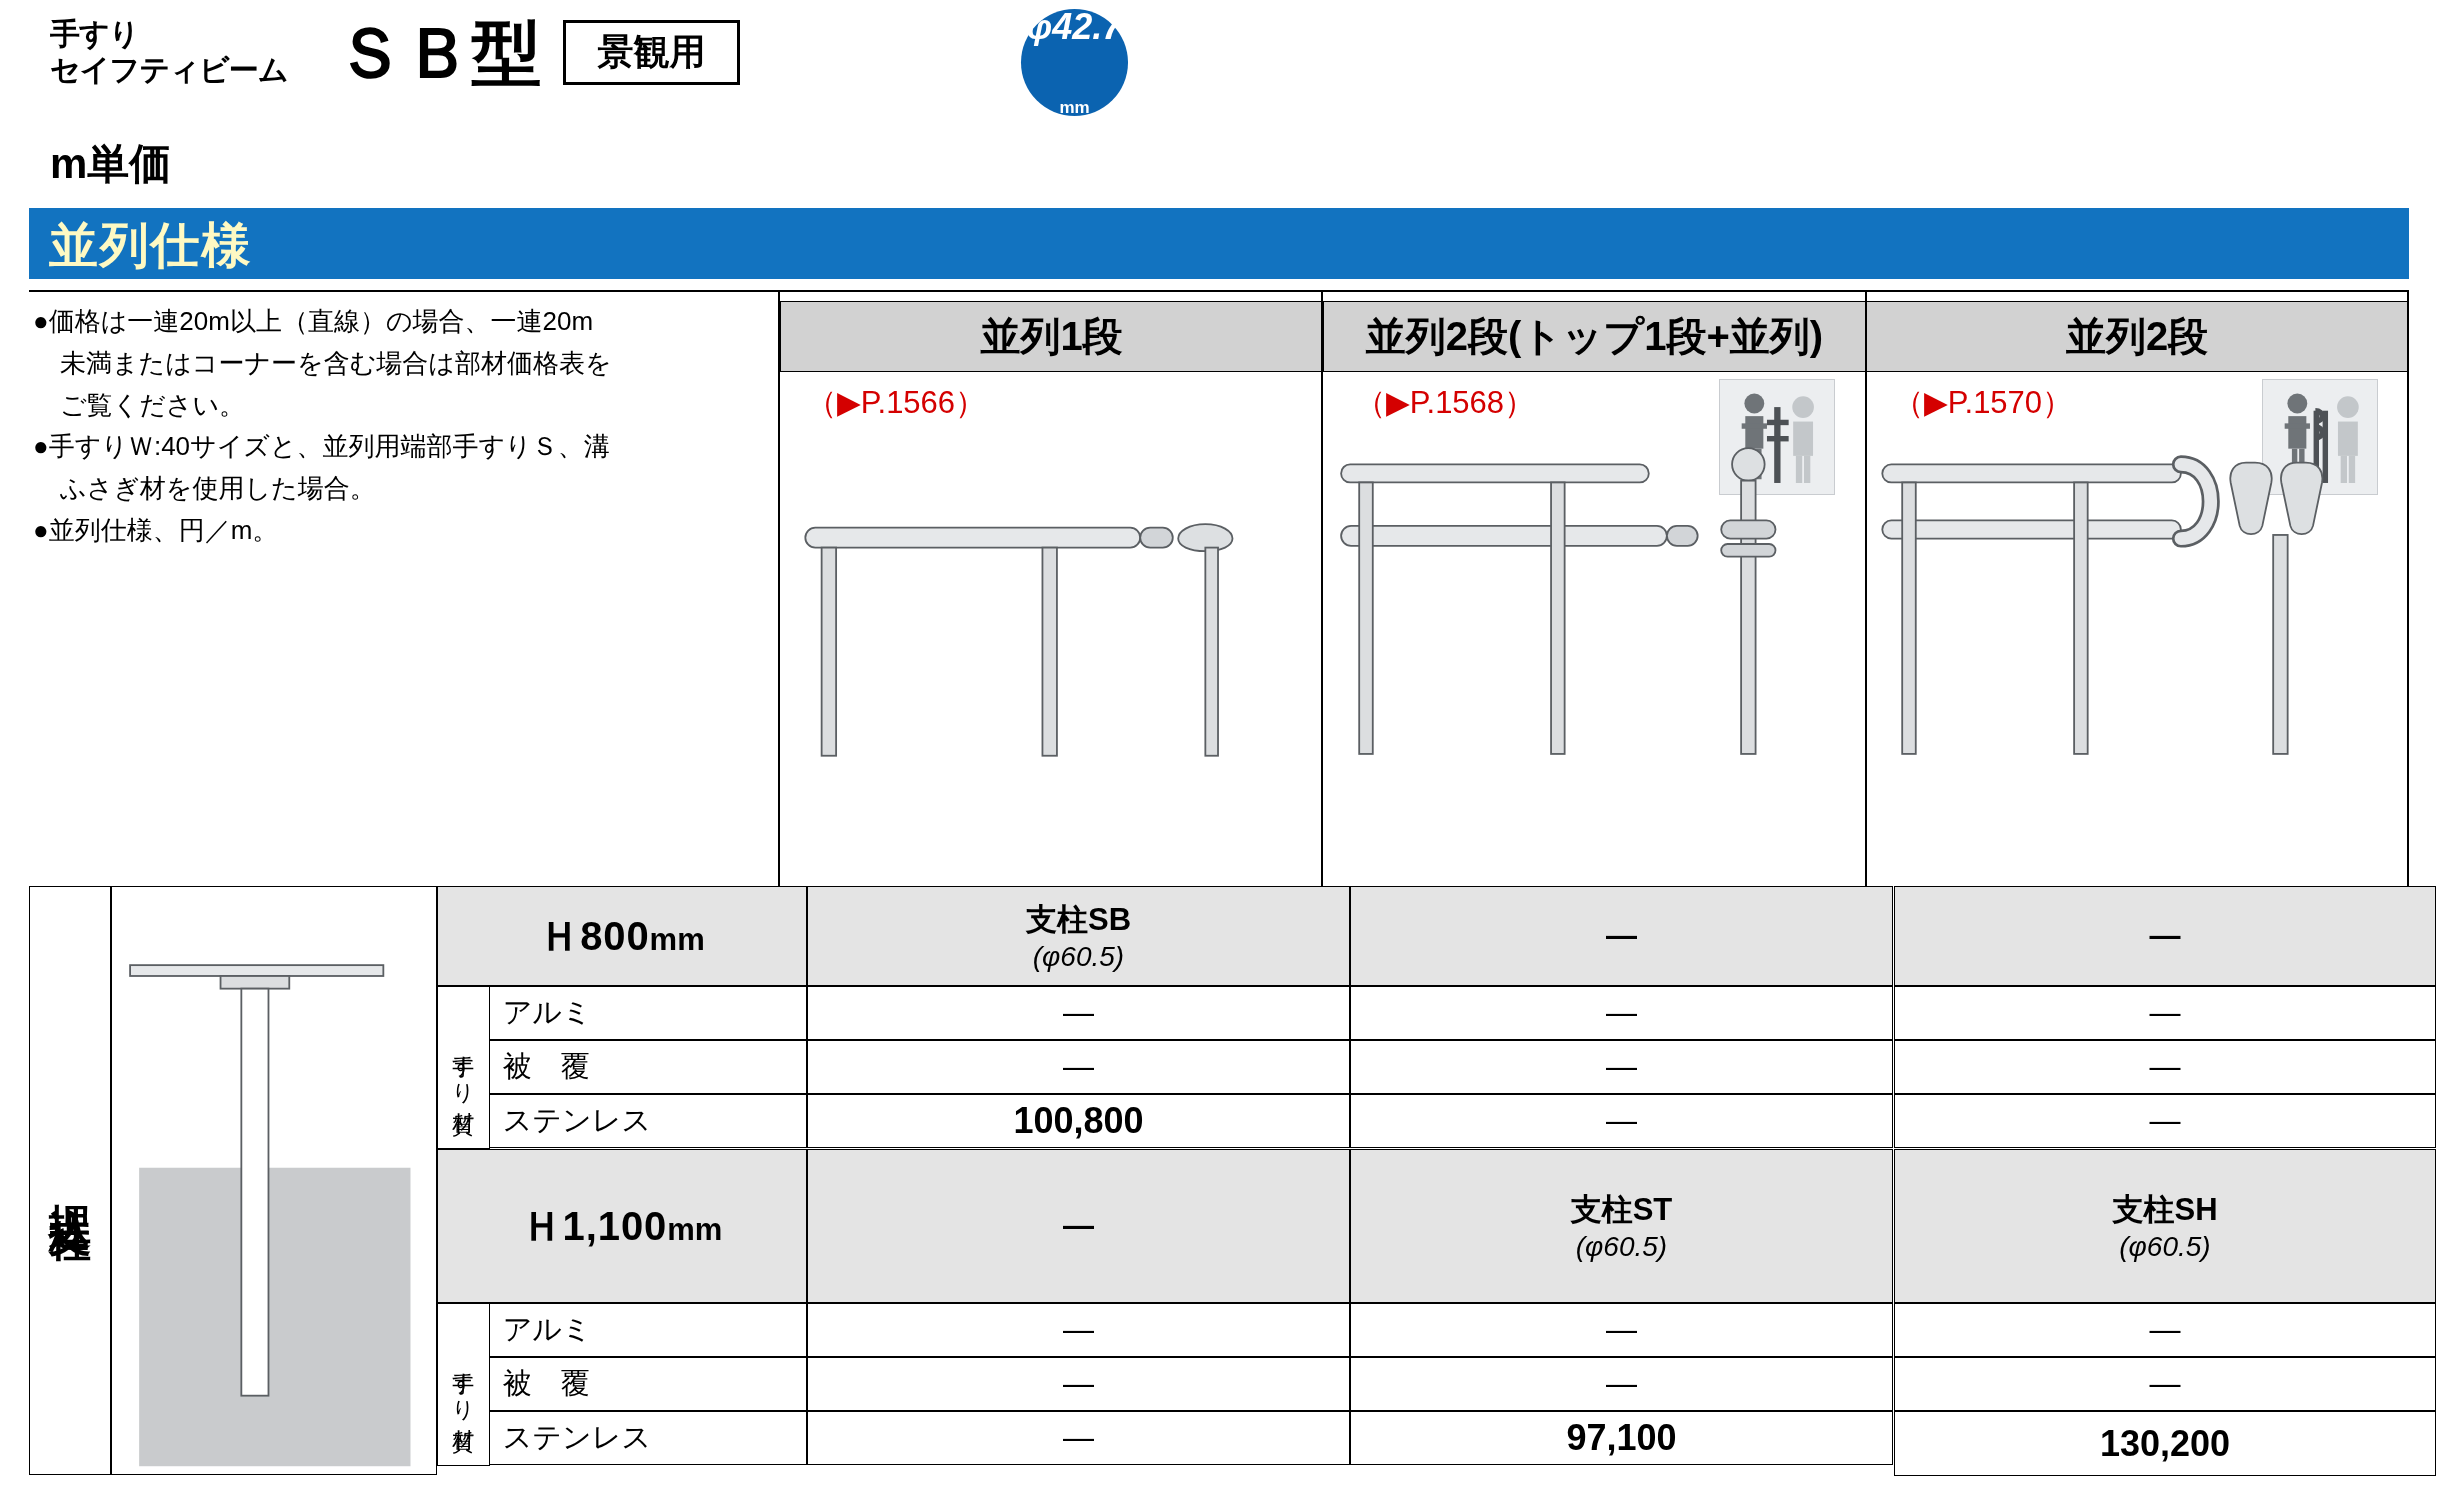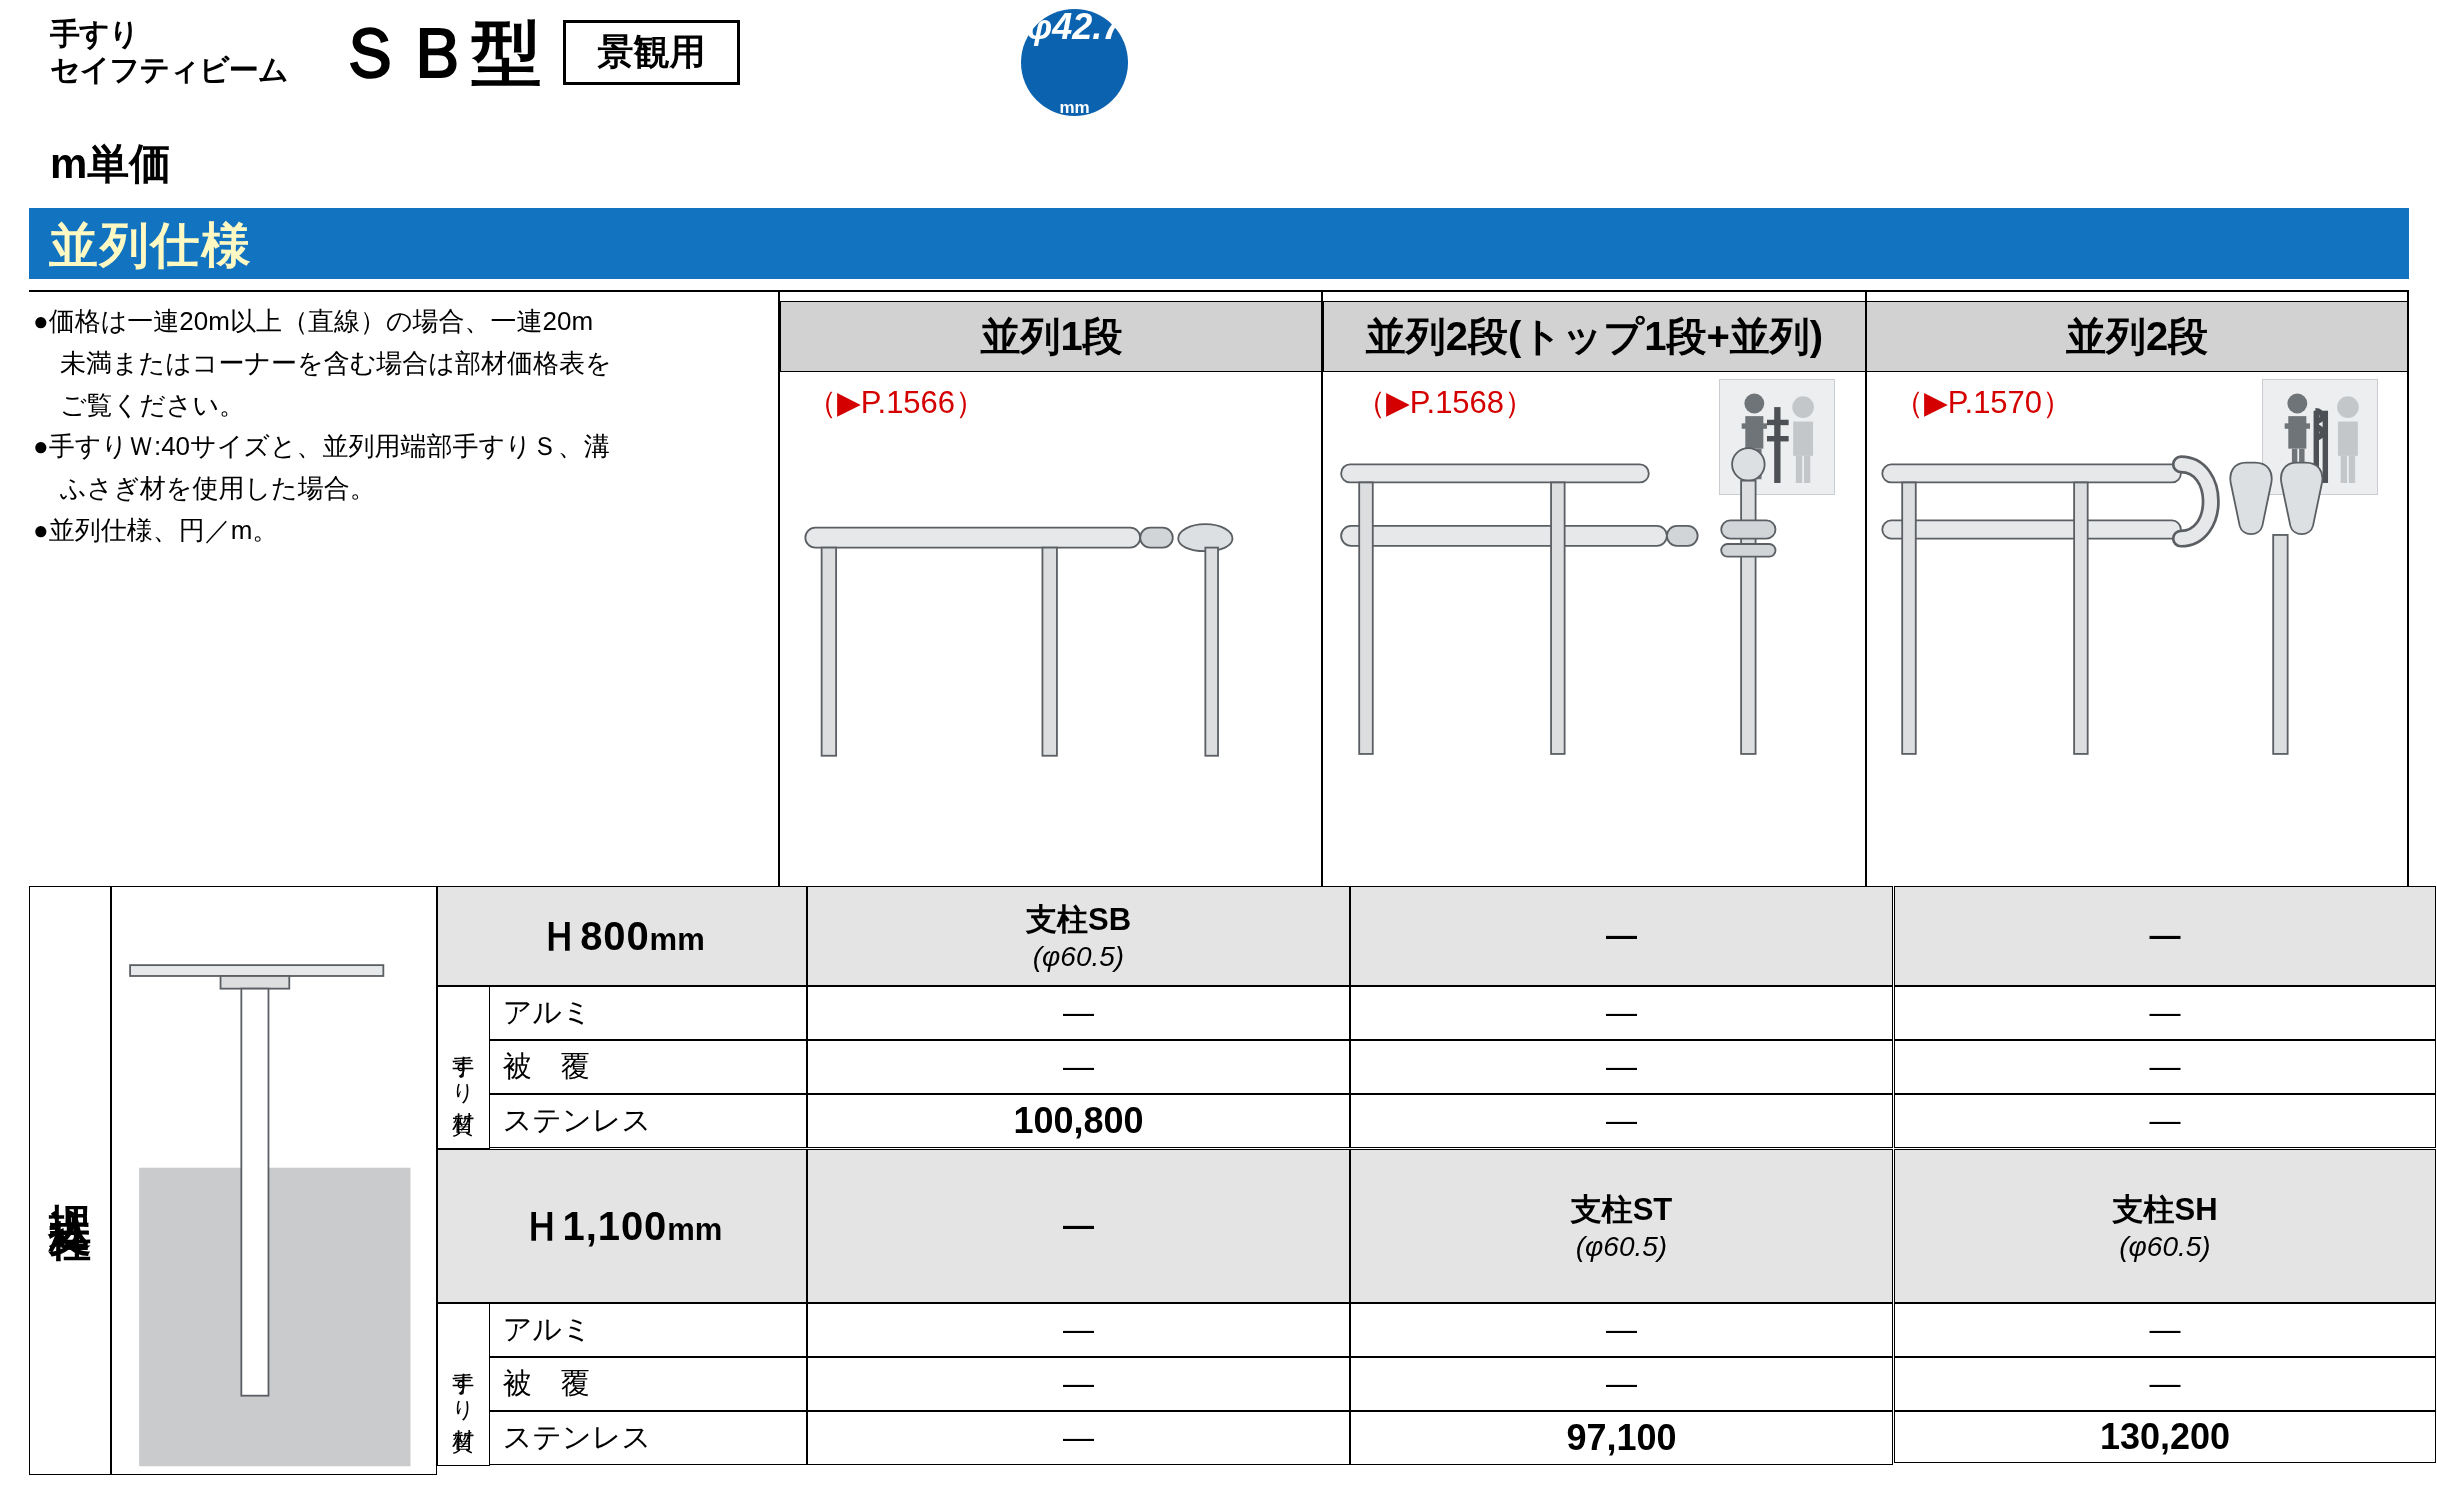--- a/index.html
+++ b/index.html
@@ -314,20 +314,20 @@
     <div class="cell" style="left:1865px;top:471px;width:542px;height:54px;">
         <span class="dash">—</span>
       </div>
 
     <div class="cell" style="left:778px;top:525px;width:543px;height:54px;">
         <span class="dash">—</span>
       </div>
     <div class="cell" style="left:1321px;top:525px;width:543px;height:54px;">
         <span class="price">97,100</span>
       </div>
-    <div class="cell" style="left:1865px;top:525px;width:542px;height:52px;">
+    <div class="cell" style="left:1865px;top:525px;width:542px;height:65px;">
         <span class="price">130,200</span>
       </div>
 
   </div>
 
 </div>
 
 
 </body></html>

